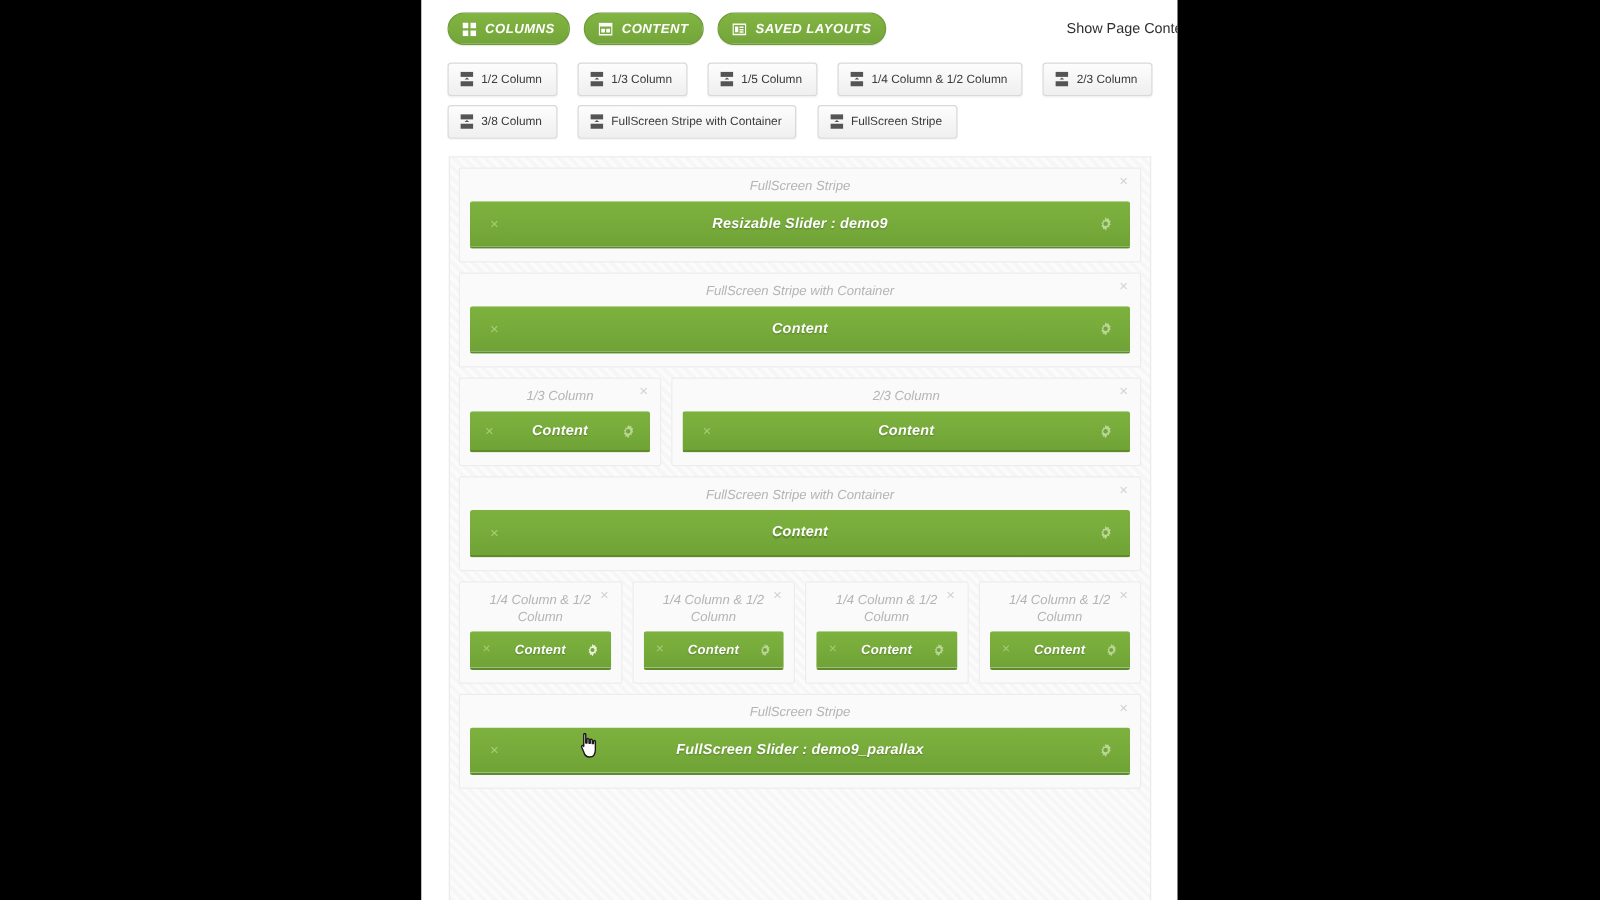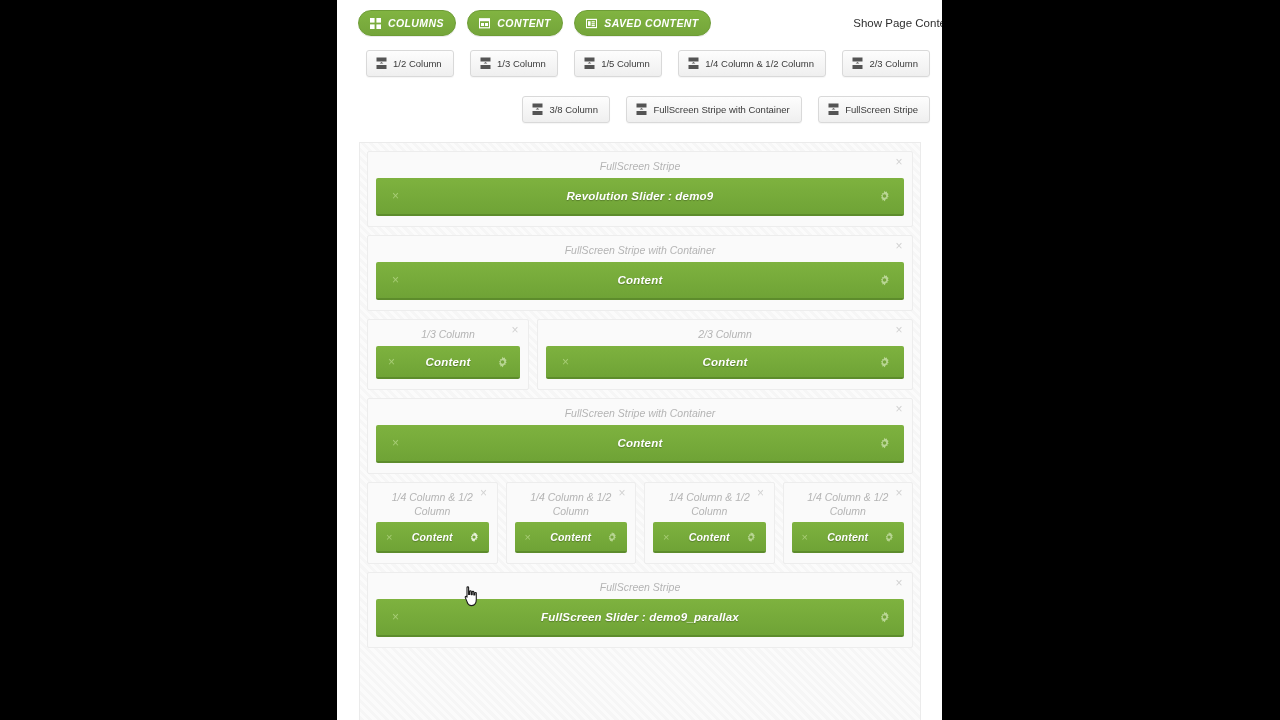--- a/index.html
+++ b/index.html
@@ -65,21 +65,21 @@
     font-size: 11.5px;
     color: #2f2f2f;
     white-space: nowrap;
     cursor: pointer;
   }
 
   
   .chips {
     padding: 6px 0 0 21px;
   }
-  .chips-row { margin-bottom: 19px; white-space: nowrap; text-align: right; }
+  .chips-row { margin-bottom: 7px; white-space: nowrap; }
   .chip {
     display: inline-flex;
     align-items: center;
     gap: 6px;
     height: 27px;
     padding: 0 11px 0 9px;
     margin-right: 12px;
     background: linear-gradient(to bottom, #fdfdfd 0%, #efefef 100%);
     border: 1px solid #d9d9d9;
     border-radius: 3px;
@@ -241,21 +241,21 @@
       <div class="tb-btn">
         <span class="ico">
           <svg width="11" height="11" viewBox="0 0 11 11">
             <rect x="0.4" y="1.4" width="10.2" height="8.2" fill="none" stroke="#ffffff" stroke-width="1.2"></rect>
             <rect x="2" y="3.2" width="2.6" height="4.6" fill="#ffffff"></rect>
             <rect x="5.6" y="3.2" width="3.2" height="1.2" fill="#ffffff"></rect>
             <rect x="5.6" y="5.2" width="3.2" height="1.2" fill="#ffffff"></rect>
             <rect x="5.6" y="7" width="3.2" height="1.2" fill="#ffffff"></rect>
           </svg>
         </span>
-        <span>SAVED CONTENT</span>
+        <span>SAVED LAYOUTS</span>
       </div>
 
       <div class="show-page-content">Show Page Conte</div>
     </div>
 
     <div class="chips">
 
       <div class="chips-row">
         <div class="chip">
           <span class="ico">
@@ -350,21 +350,21 @@
       </div>
     </div>
 
     <div id="canvas">
 
       <div class="panel">
         <div class="panel-title">FullScreen Stripe</div>
         <div class="panel-close">×</div>
         <div class="green-bar">
           <span class="gb-x">×</span>
-          <span class="gb-label">Revolution Slider : demo9</span>
+          <span class="gb-label">Resizable Slider : demo9</span>
           <span class="gb-gear">
             <svg width="11" height="11" viewBox="0 0 16 16">
               <path fill="#b9d694" d="M8 0l1 2.1 2.3-.6.6 2.2L14 5l-1.2 2L14 9l-2.1 1.3.6 2.2-2.3-.6L8 16l-1.2-2.1-2.3.6.6-2.2L3 11l1.2-2L3 7l2.1-1.3-.6-2.2 2.3.6z"></path>
               <circle cx="8" cy="8" r="2.6" fill="#74a53a"></circle>
             </svg>
           </span>
         </div>
       </div>
 
       <div class="panel">

